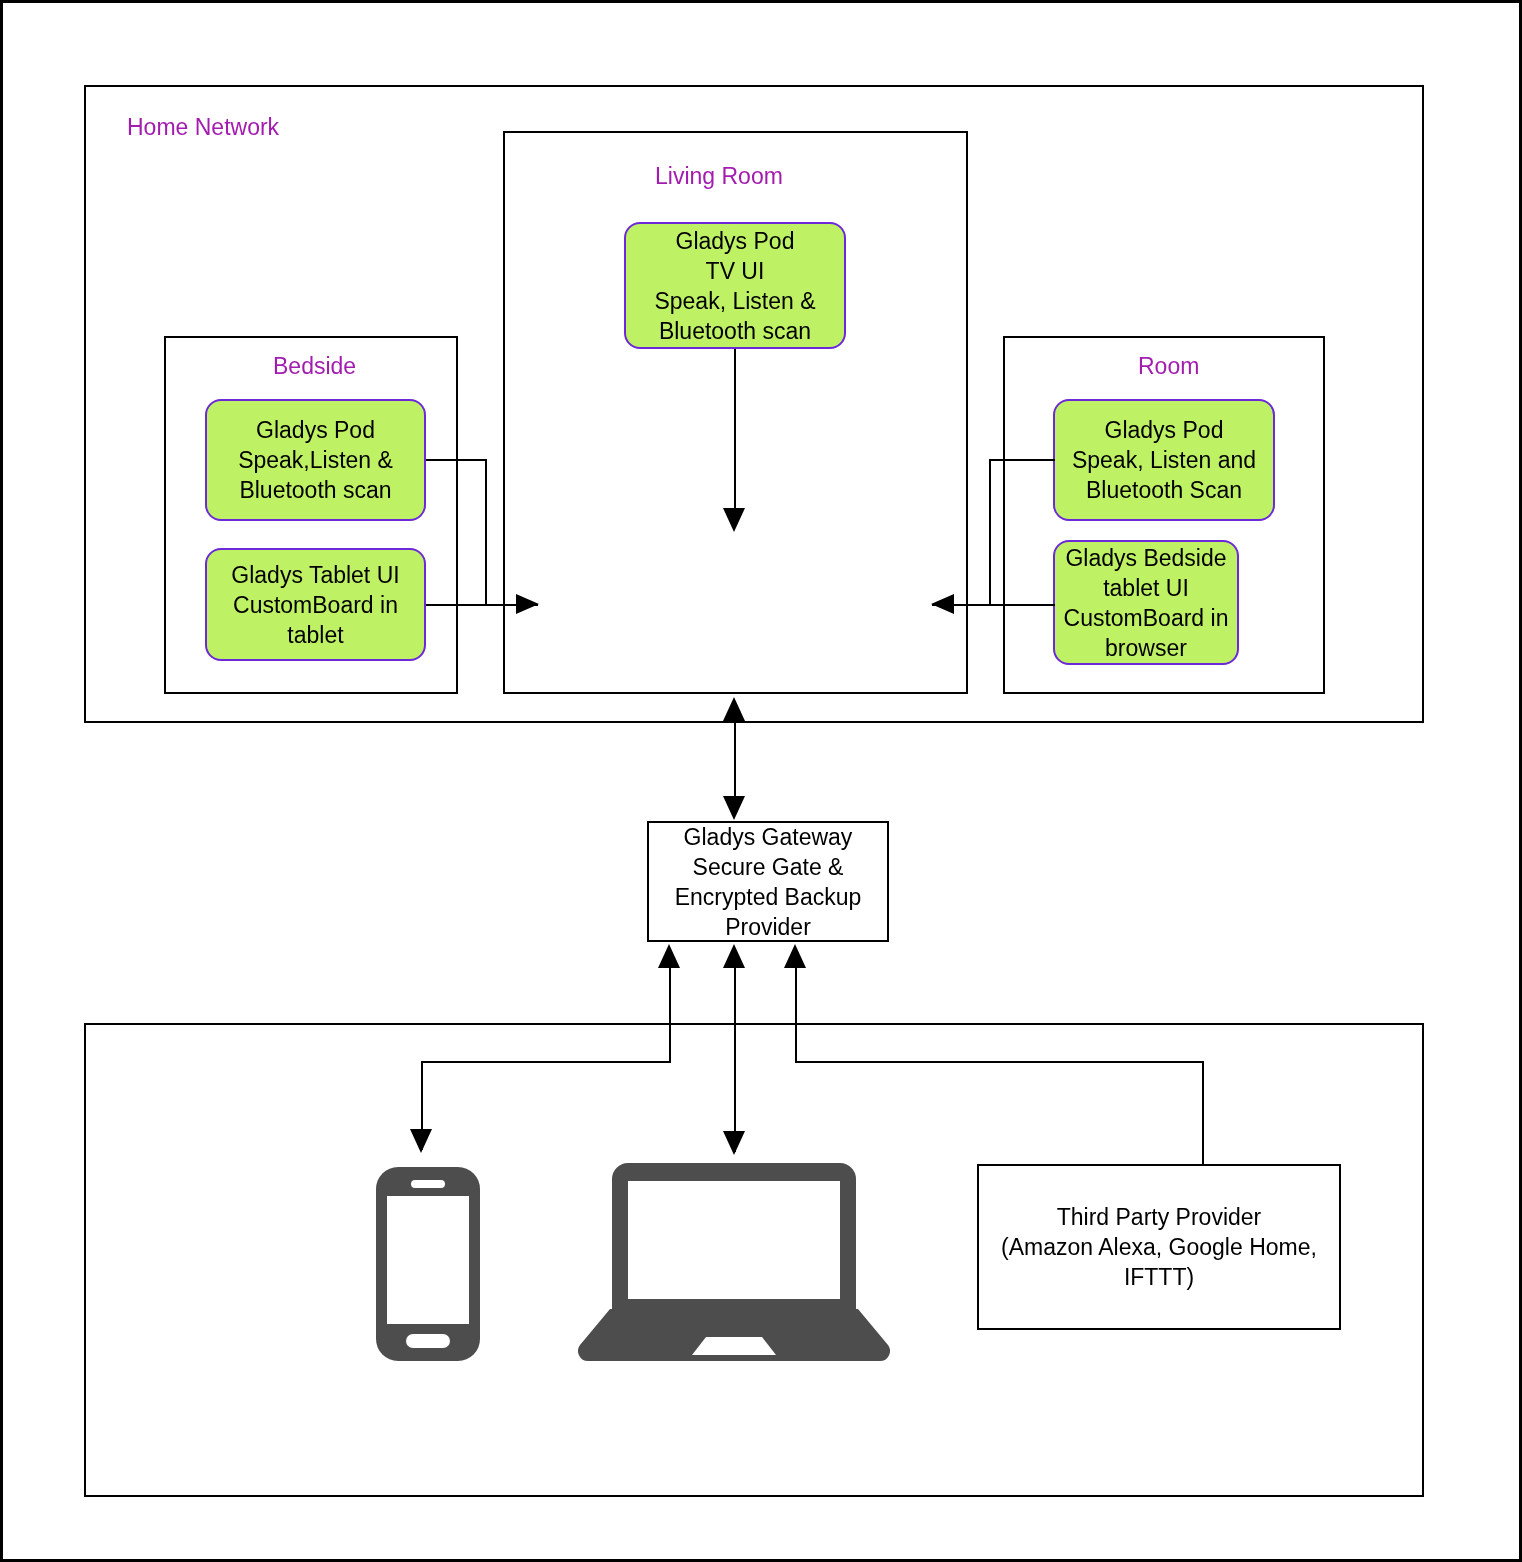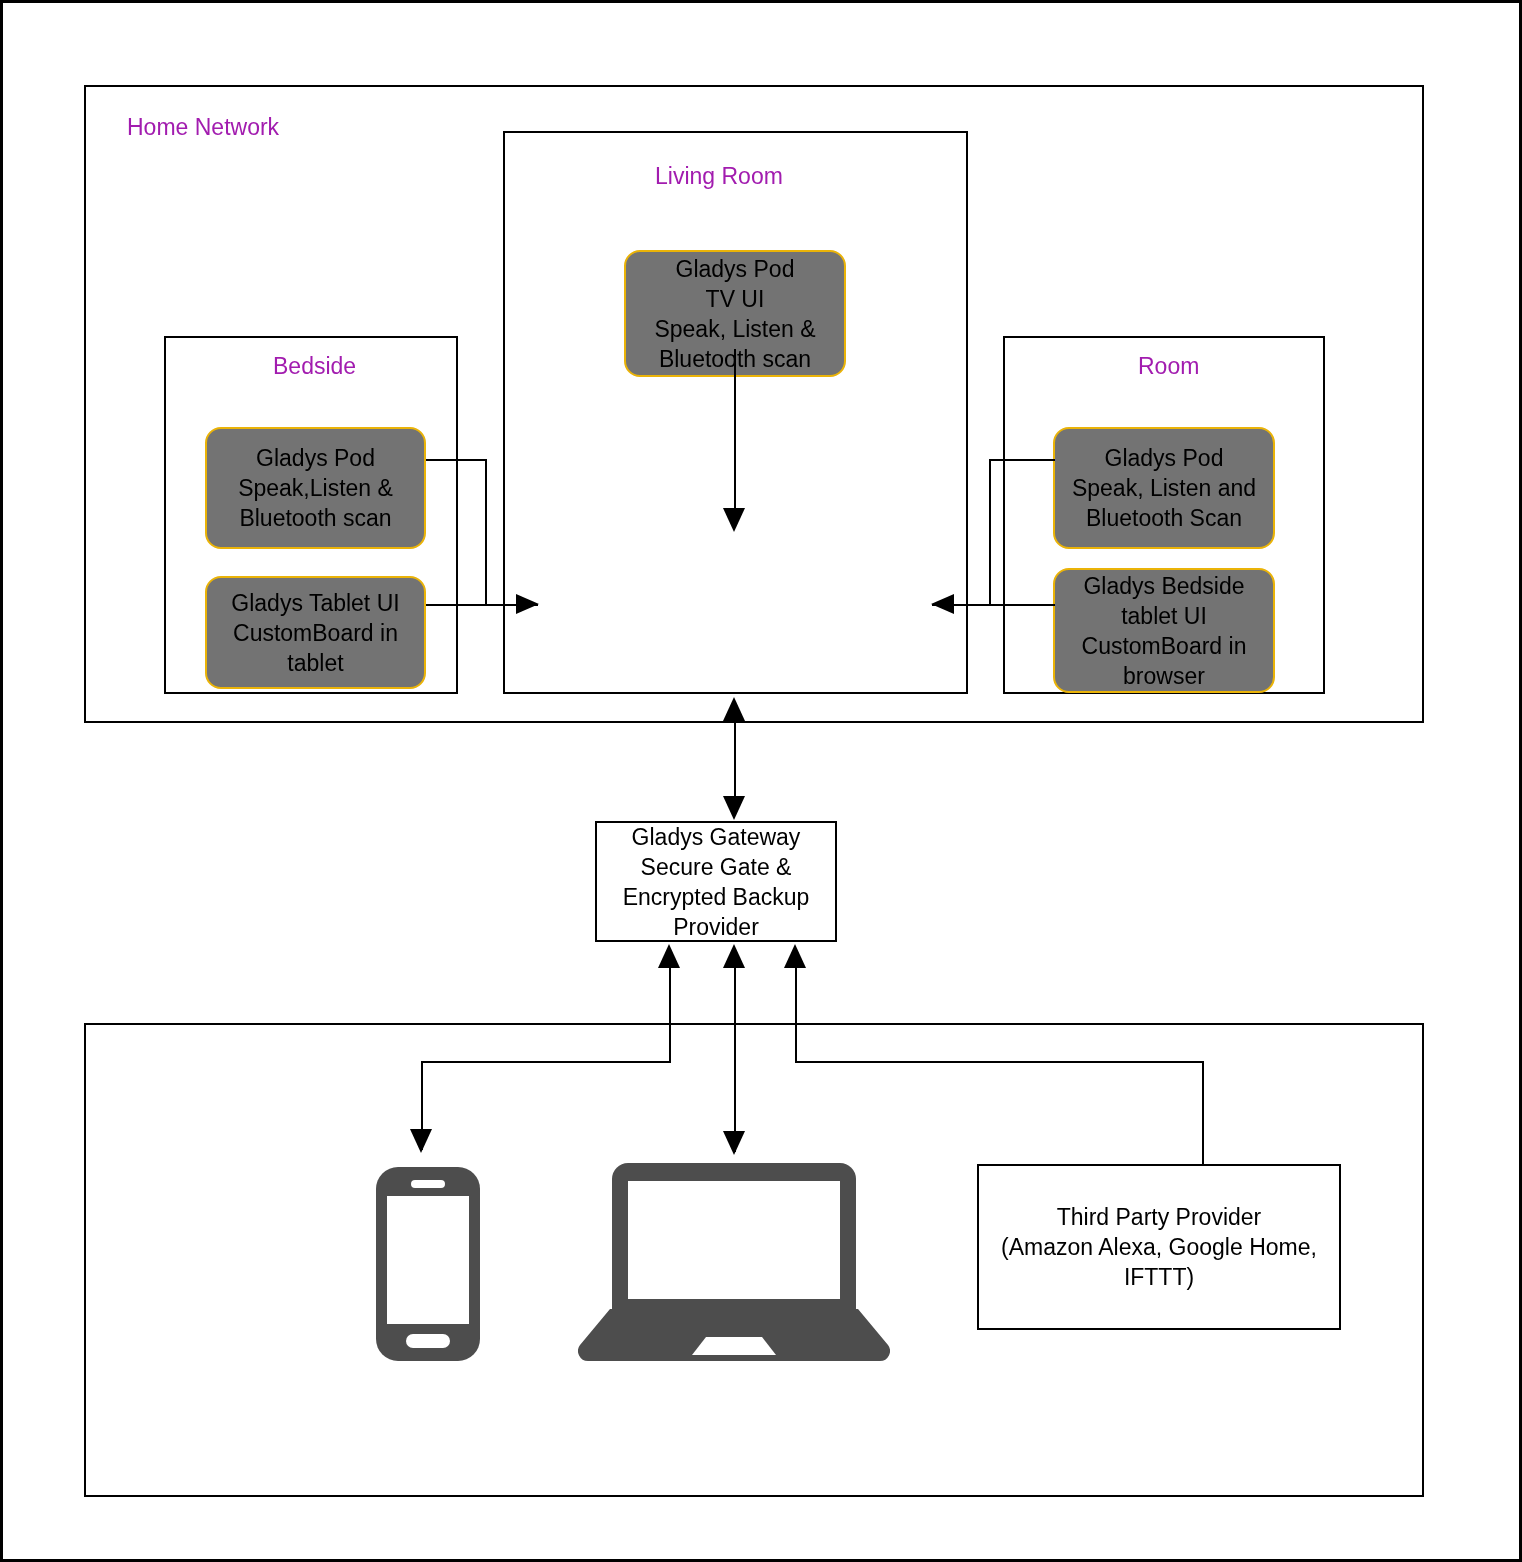--- a/index.html
+++ b/index.html
@@ -29,28 +29,27 @@
   }
   .rect-box {
     border: 2px solid #000000;
     background: #ffffff;
     display: flex;
     align-items: center;
     justify-content: center;
     text-align: center;
   }
   .round-box {
-    border: 2px solid #eab308;
+    border: 2px solid #6d28d9;
     border-radius: 16px;
-    background: #737373;
+    background: #bef264;
     display: flex;
     align-items: center;
     justify-content: center;
     text-align: center;
-    margin-top: 28px;
   }
   .box-text {
     font-size: 23px;
     line-height: 30px;
     color: #000000;
     white-space: pre-line;
     padding: 0 6px;
   }
   .zone-title {
     position: absolute;
@@ -115,28 +114,28 @@
 
   <div class="abs container-box" style="left:1000px; top:333px; width:322px; height:358px;"></div>
   <div class="zone-title" style="left:1135px; top:349px;">Room</div>
 
   <div class="abs round-box" style="left:1050px; top:396px; width:222px; height:122px;">
     <span class="box-text">Gladys Pod
 Speak, Listen and
 Bluetooth Scan</span>
   </div>
 
-  <div class="abs round-box" style="left:1050px; top:537px; width:222px; height:125px;">
+  <div class="abs round-box" style="left:1050px; top:537px; width:186px; height:125px;">
     <span class="box-text">Gladys Bedside
 tablet UI
 CustomBoard in
 browser</span>
   </div>
 
-  <div class="abs rect-box" style="left:592px; top:818px; width:242px; height:121px;">
+  <div class="abs rect-box" style="left:644px; top:818px; width:242px; height:121px;">
     <span class="box-text">Gladys Gateway
 Secure Gate &amp;
 Encrypted Backup
 Provider</span>
   </div>
 
   <div class="abs container-box" style="left:81px; top:1020px; width:1340px; height:474px;"></div>
 
   <div class="abs rect-box" style="left:974px; top:1161px; width:364px; height:166px;">
     <span class="box-text">Third Party Provider

